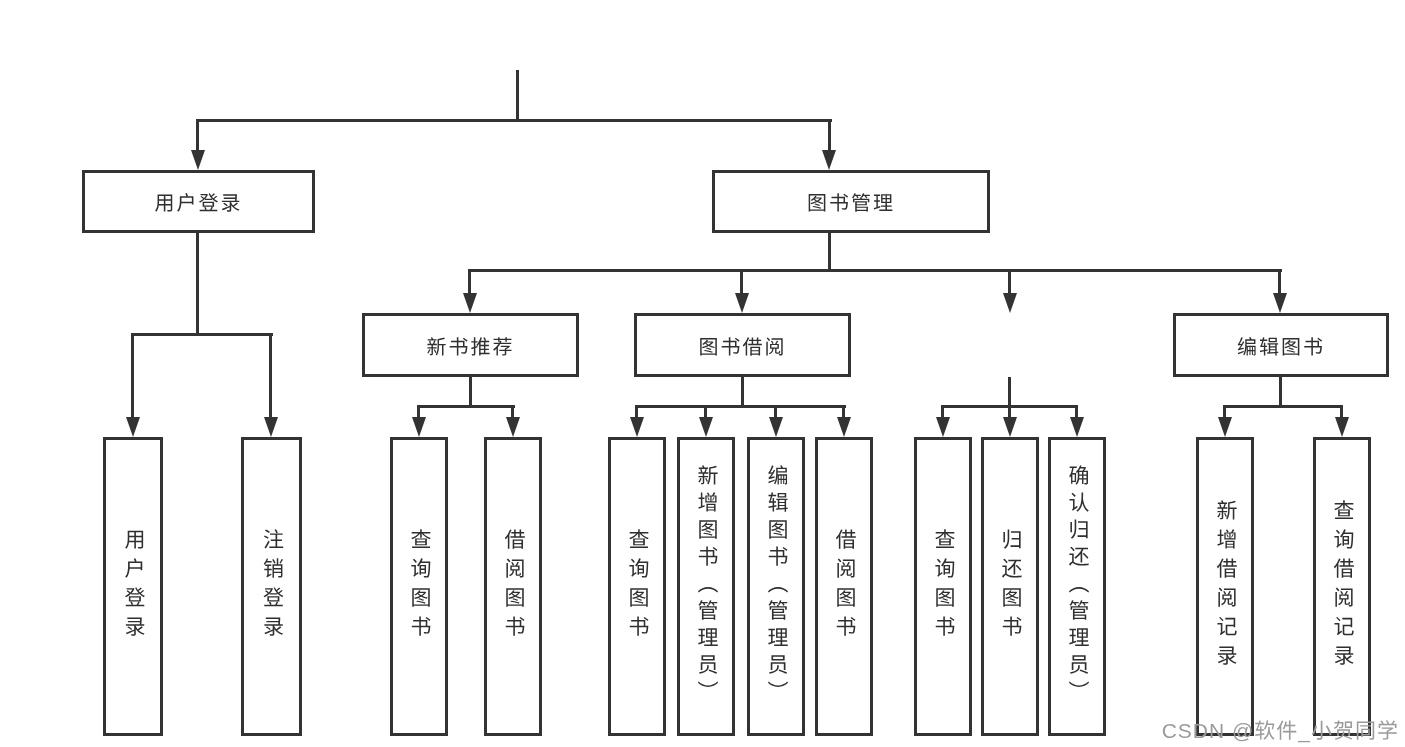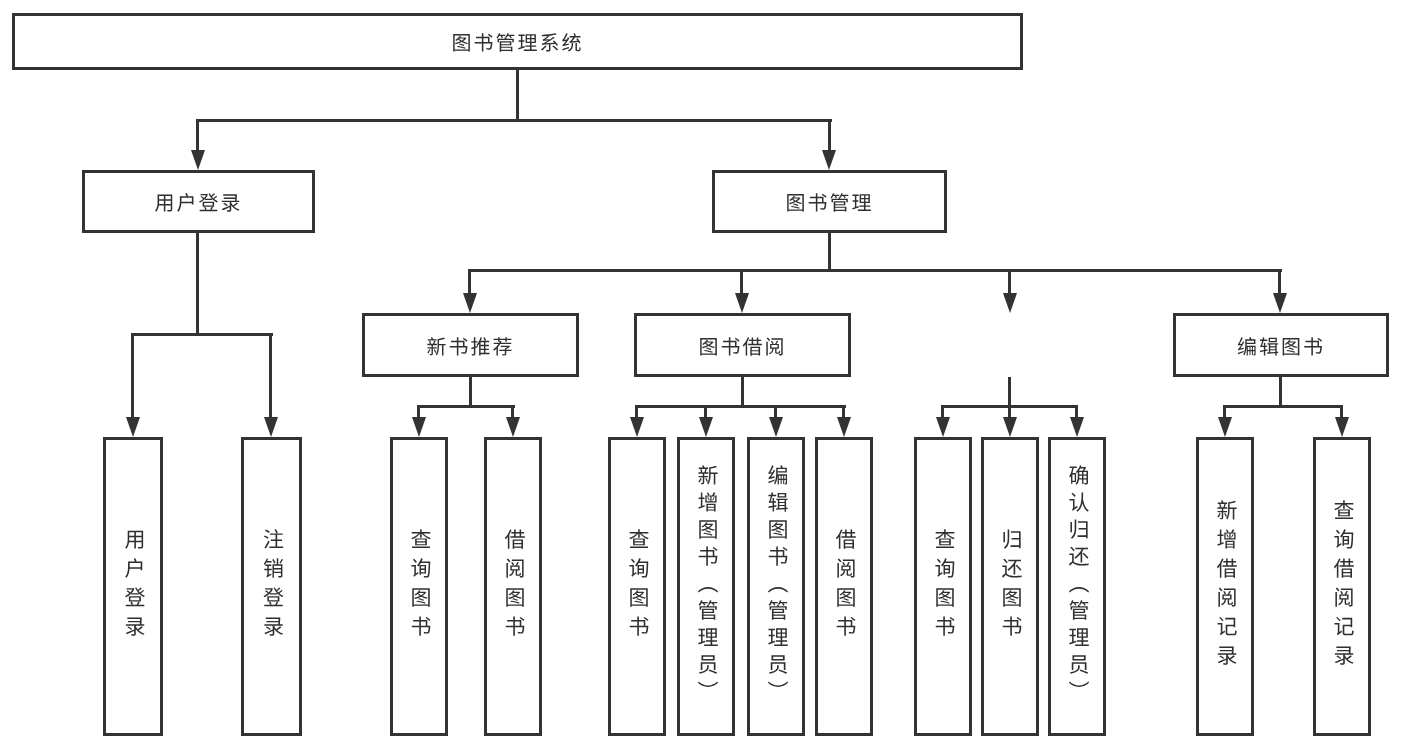--- a/index.html
+++ b/index.html
@@ -56,35 +56,32 @@
     letter-spacing: 1px;
     white-space: nowrap;
     z-index: 5;
   }
 </style>
 </head>
 <body>
 
 <div class="canvas">
 
-  <div class="box" style="left:12px; top:13px; width:1011px; height:57px;">
-    <span class="hlabel">图书管理系统</span>
-  </div>
 
   <div class="vline" style="left:516px; top:70px; height:50px;"></div>
   <div class="hline" style="left:196px; top:119px; width:636px;"></div>
   <div class="vline" style="left:196px; top:119px; height:32px;"></div>
   <div class="arr" style="left:191px; top:150px;"></div>
   <div class="vline" style="left:828px; top:119px; height:32px;"></div>
   <div class="arr" style="left:822px; top:150px;"></div>
 
   <div class="box" style="left:82px; top:170px; width:233px; height:63px;">
     <span class="hlabel">用户登录</span>
   </div>
-  <div class="box" style="left:712px; top:170px; width:235px; height:63px;">
+  <div class="box" style="left:712px; top:170px; width:278px; height:63px;">
     <span class="hlabel">图书管理</span>
   </div>
 
   <div class="vline" style="left:196px; top:233px; height:102px;"></div>
   <div class="hline" style="left:131px; top:333px; width:142px;"></div>
   <div class="vline" style="left:131px; top:333px; height:84px;"></div>
   <div class="arr" style="left:126px; top:417px;"></div>
   <div class="vline" style="left:269px; top:333px; height:84px;"></div>
   <div class="arr" style="left:264px; top:417px;"></div>
 
@@ -180,14 +177,15 @@
     <span class="vlabel" style="letter-spacing:6px;">确认归还（管理员）</span>
   </div>
 
   <div class="box" style="left:1196px; top:437px; width:58px; height:299px;">
     <span class="vlabel">新增借阅记录</span>
   </div>
   <div class="box" style="left:1313px; top:437px; width:58px; height:299px;">
     <span class="vlabel">查询借阅记录</span>
   </div>
 
+  <div class="watermark">CSDN @软件_小贺同学</div>
 
 </div>
 
 </body></html>

